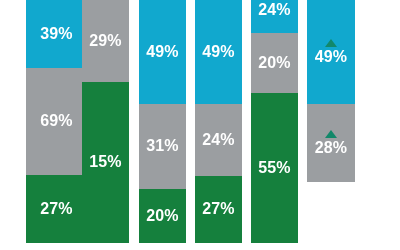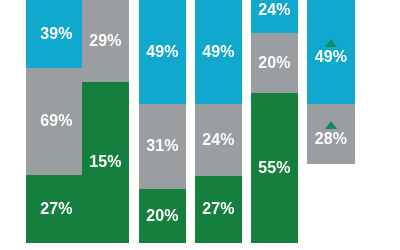--- a/index.html
+++ b/index.html
@@ -128,19 +128,19 @@
     <div class="seg bot" style="flex:1 1 auto;">
       <span class="seg-label">55%</span>
     </div>
   </div>
 
   <div class="bar" style="left:307px; width:48px;">
     <div class="seg top" style="height:104px;">
       <span class="tri tri-up"></span>
       <span class="seg-label">49%</span>
     </div>
-    <div class="seg mid" style="height:60px;">
+    <div class="seg mid" style="height:78px;">
       <span class="tri tri-up"></span>
       <span class="seg-label">28%</span>
     </div>
   </div>
 
 </div>
 
 </body></html>

